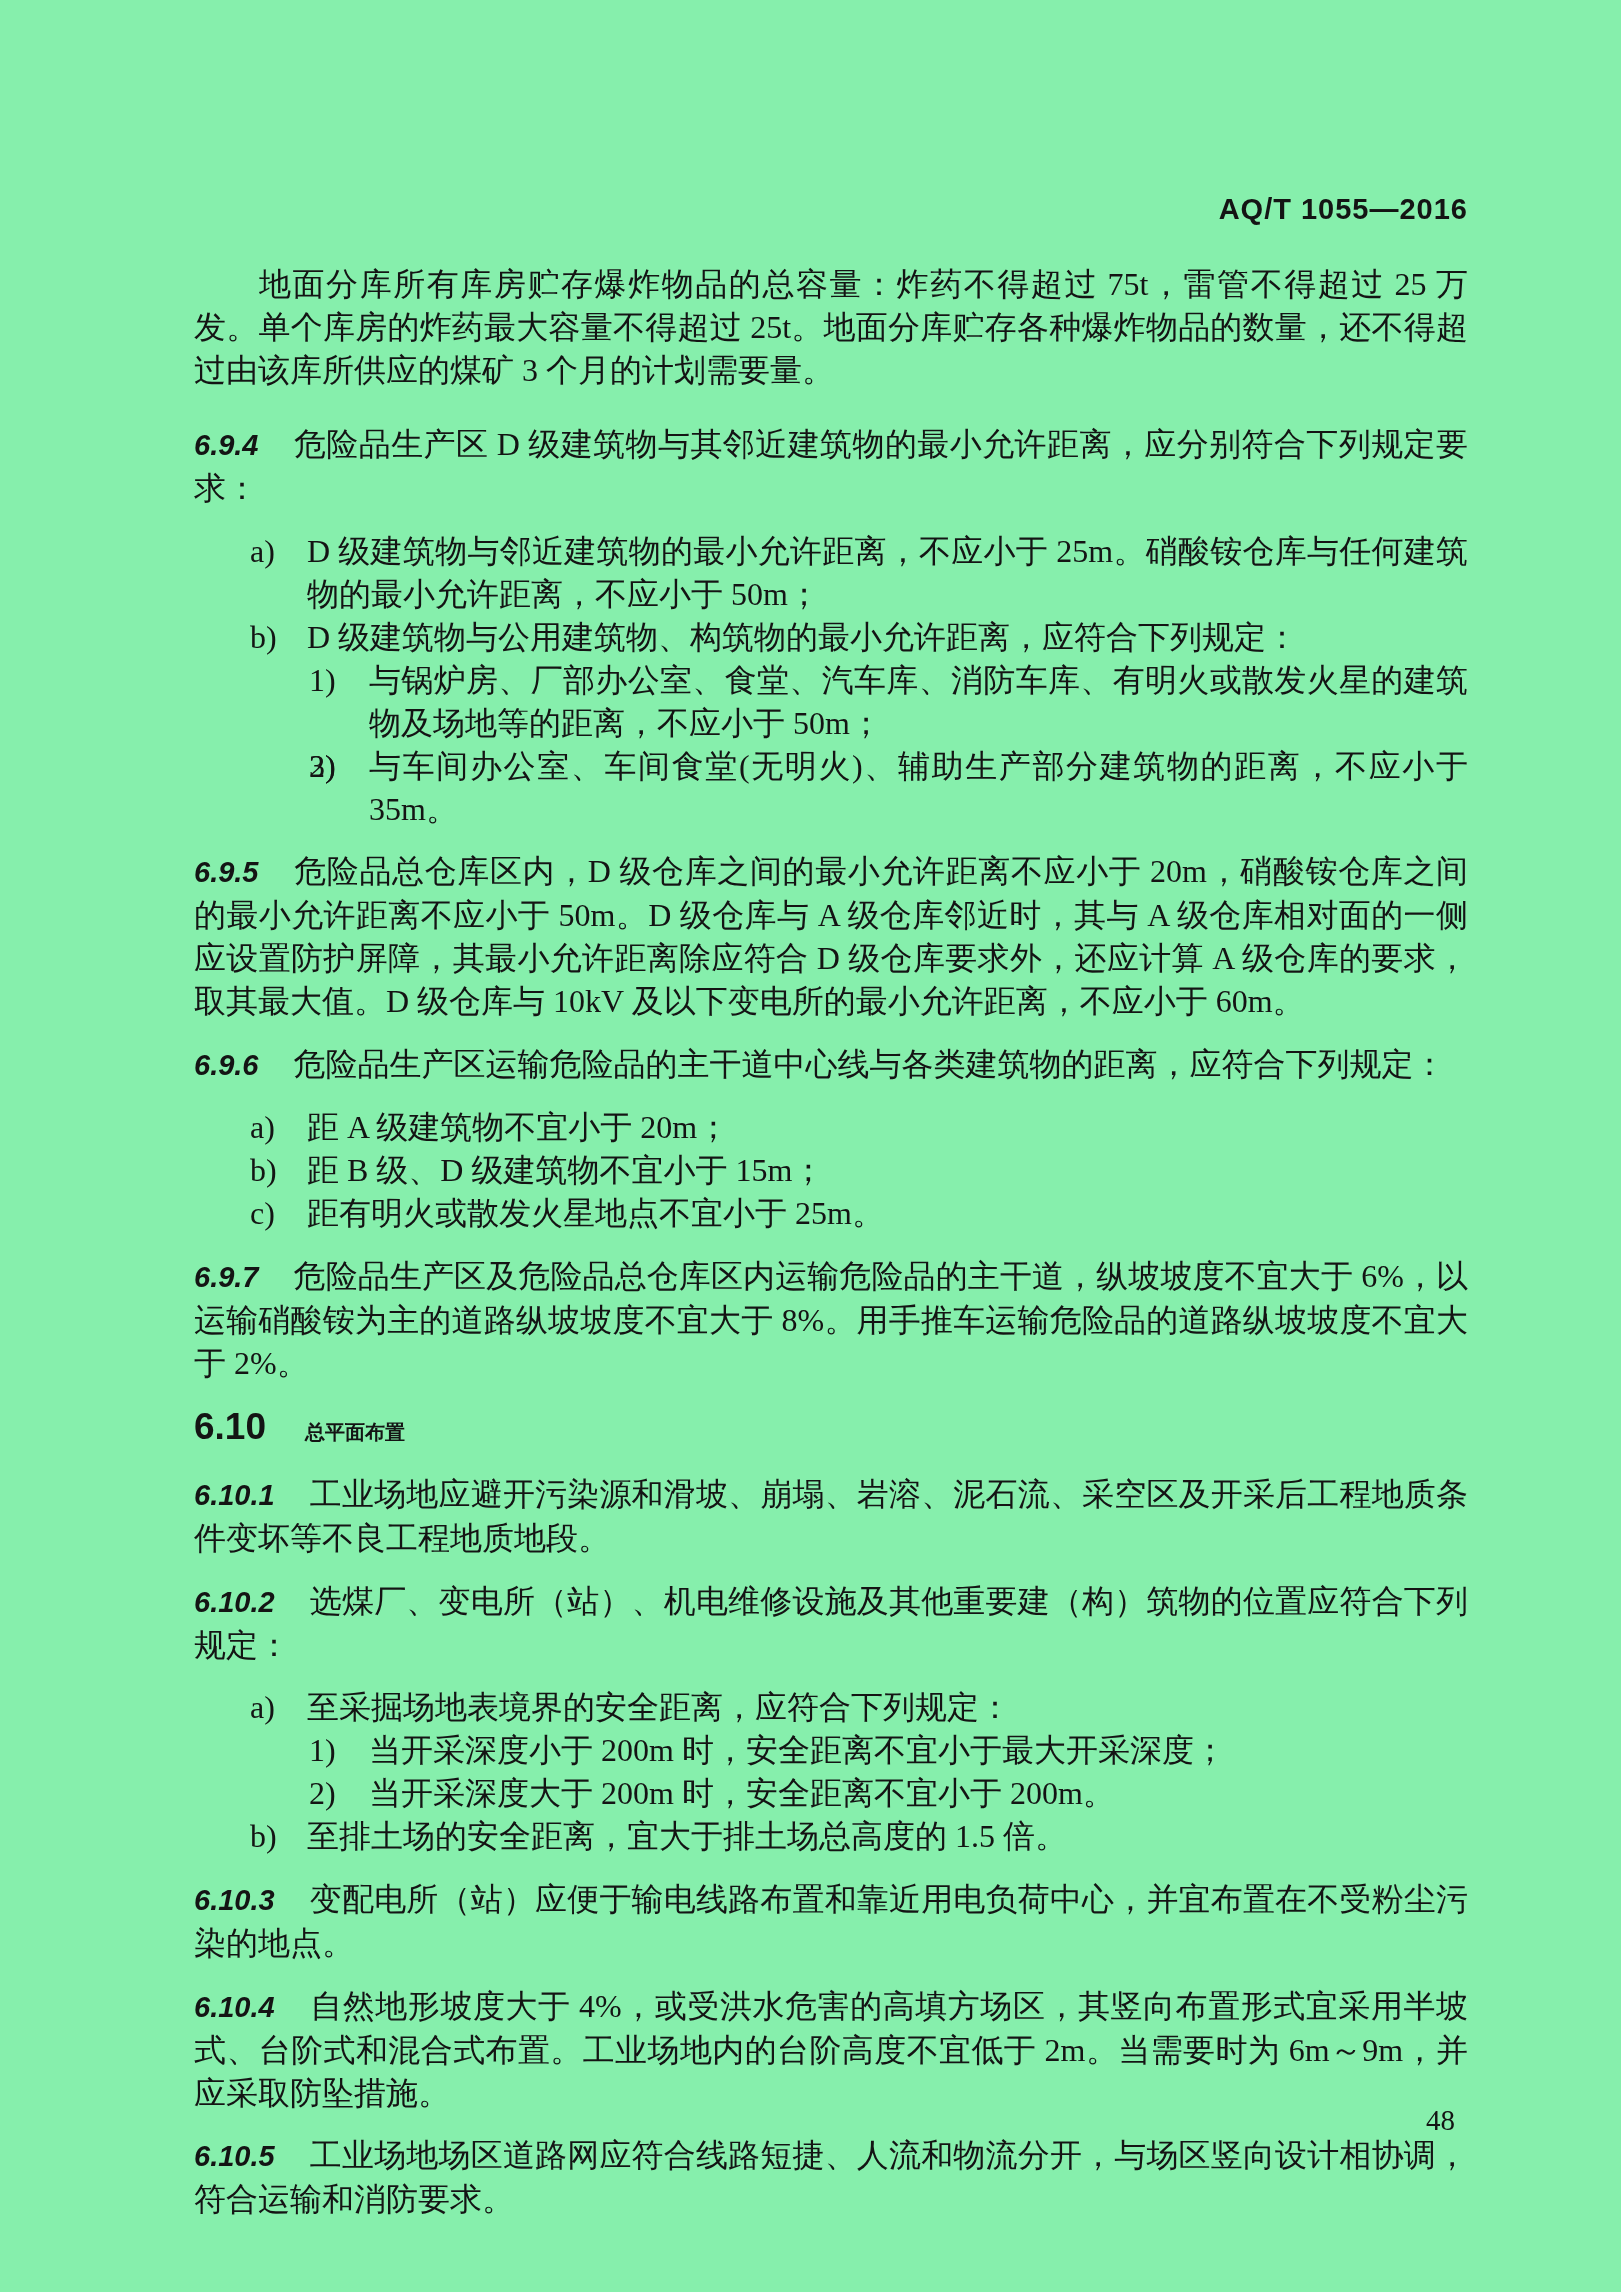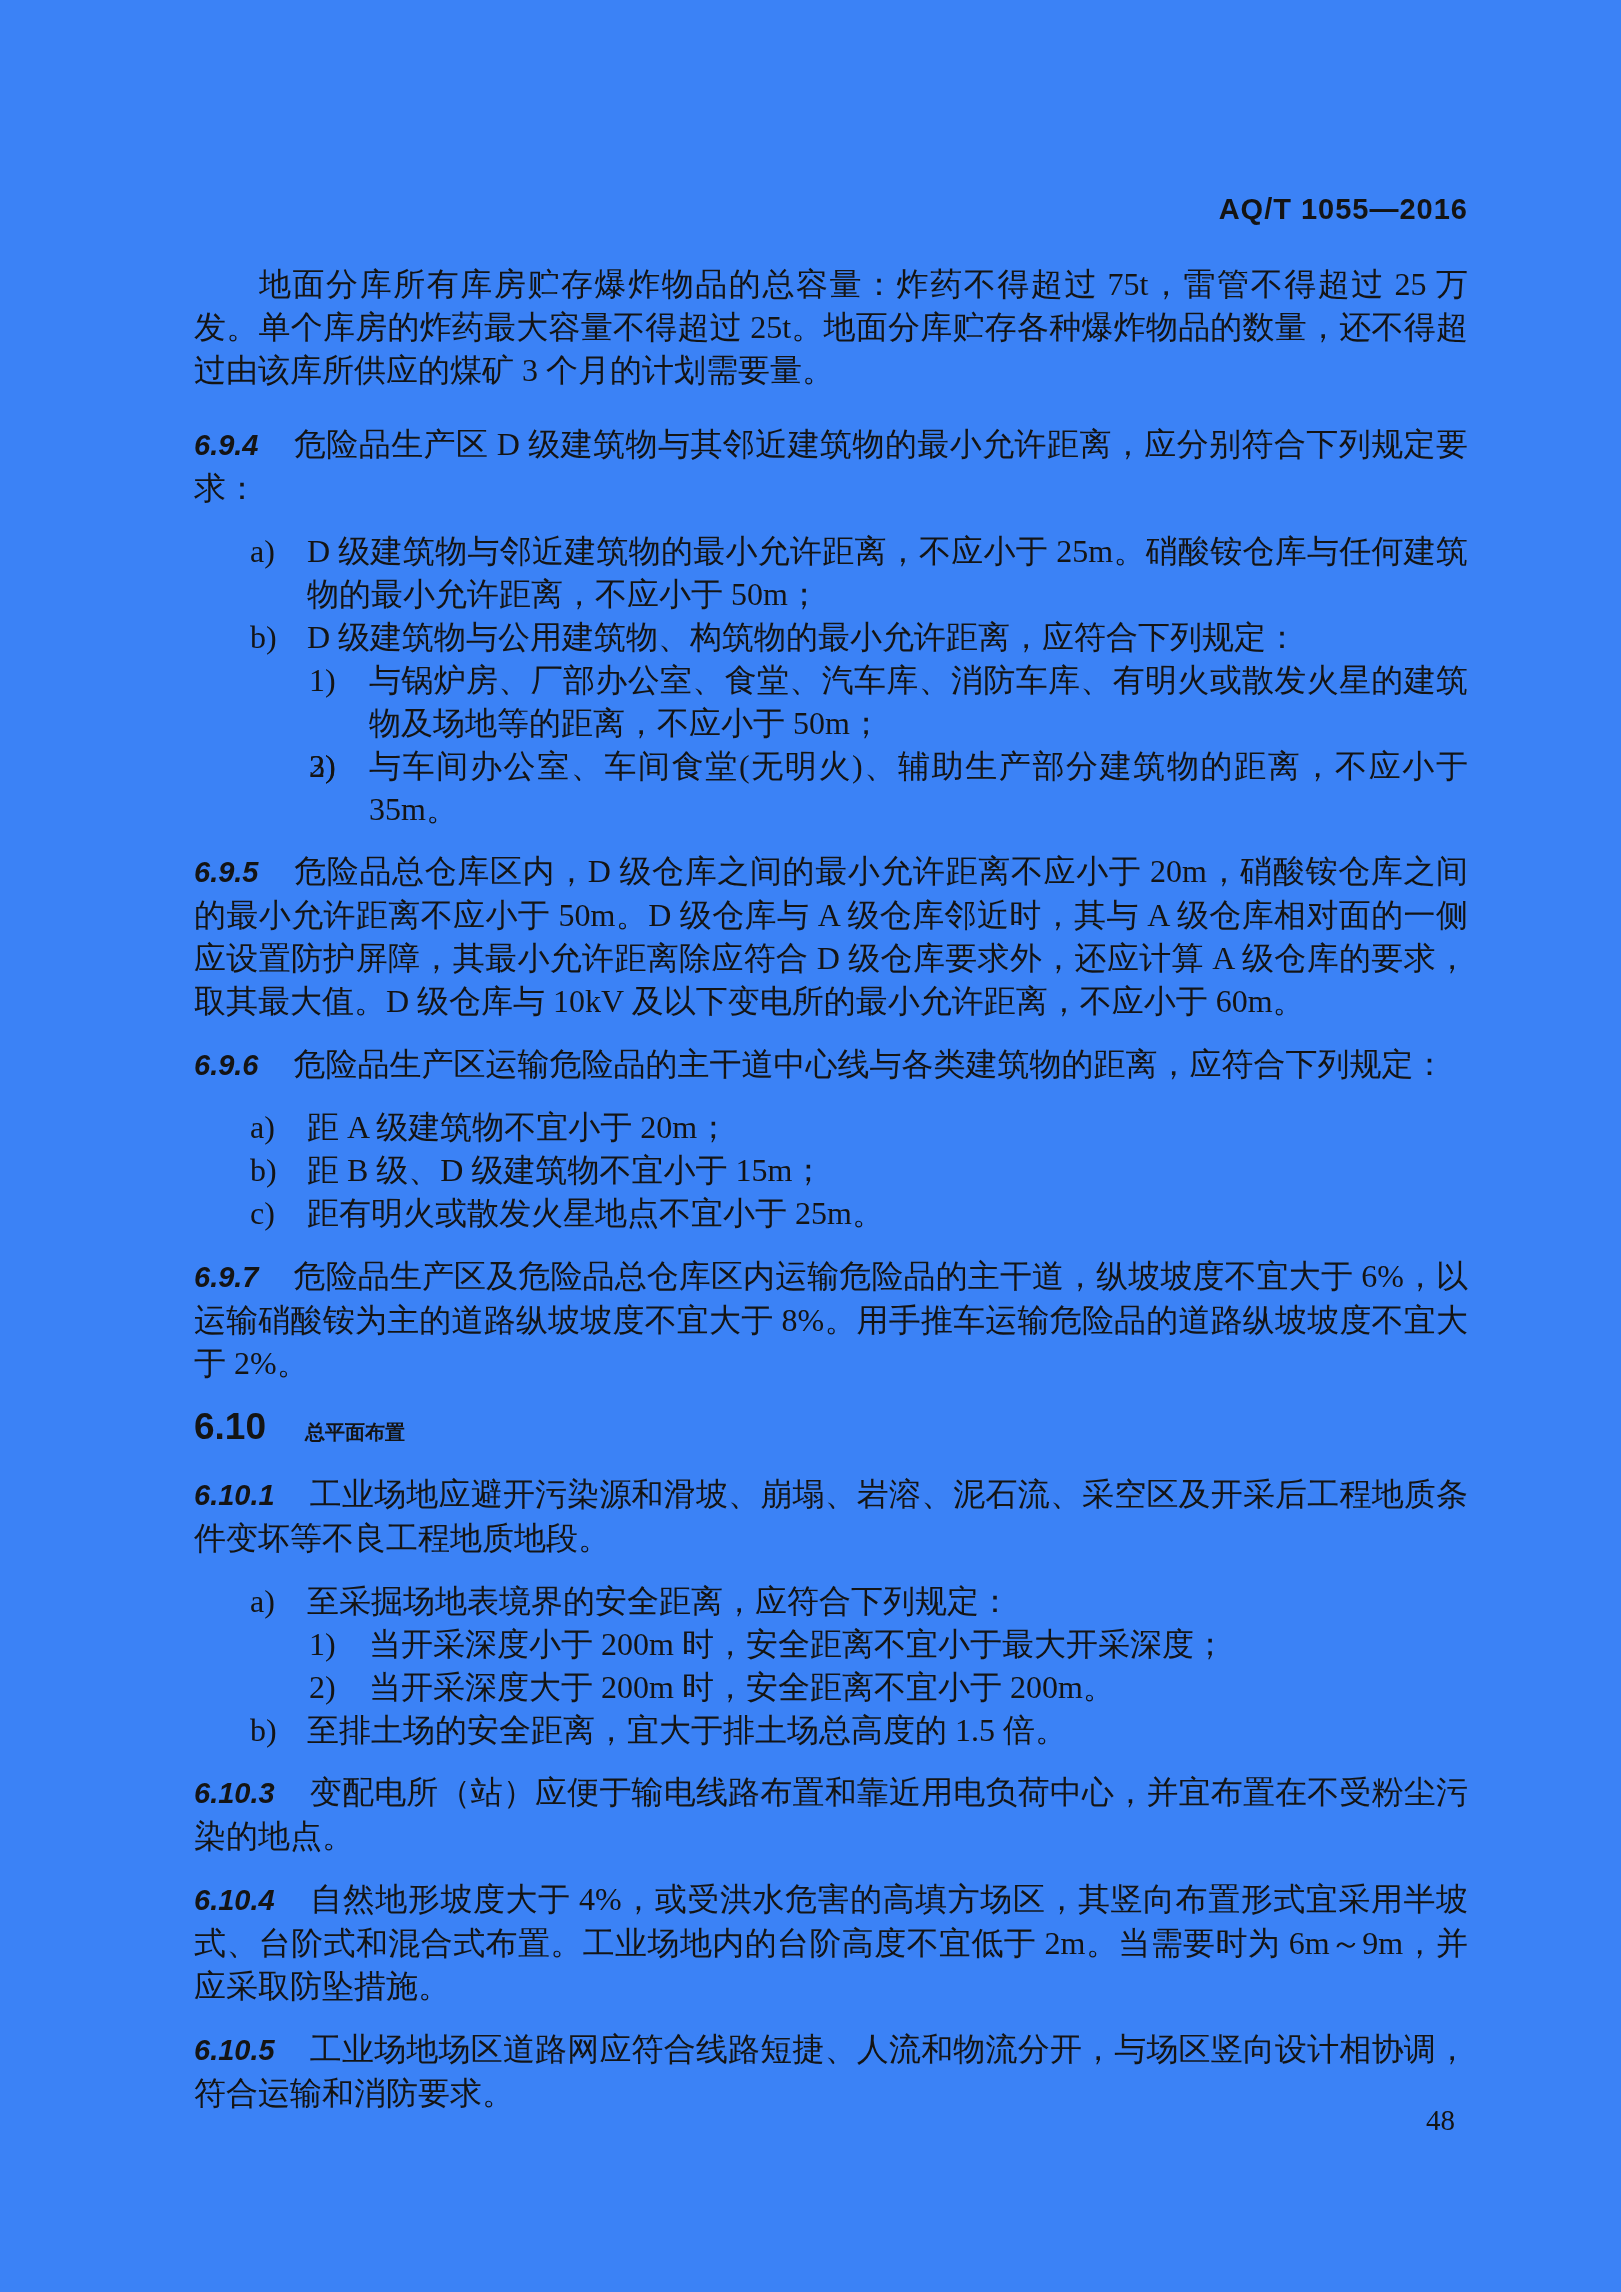--- a/index.html
+++ b/index.html
@@ -2,21 +2,21 @@
 <html lang="zh"><head>
 <meta charset="utf-8">
 <title>AQ/T 1055—2016 — p.48</title>
 <style>
   html, body { margin: 0; padding: 0; background: #ffffff; }
 
   .page {
     position: relative;
     width: 1621px;
     height: 2293px;
-    background: #3b82f6;
+    background: #86efac;
     box-sizing: border-box;
     padding: 192px 153px 0 194px;
     font-family: "Liberation Serif", "DejaVu Serif", serif;
     font-size: 32px;
     line-height: 43px;
     color: #141414;
     overflow: hidden;
   }
 
   .doc-header {
@@ -142,20 +142,23 @@
   </div>
 
   <div class="sec-heading">
     <span class="hnum">6.10</span><span class="htitle">总平面布置</span>
   </div>
 
   <div class="clause">
     <span class="cnum">6.10.1</span><span class="ctext">工业场地应避开污染源和滑坡、崩塌、岩溶、泥石流、采空区及开采后工程地质条件变坏等不良工程地质地段。</span>
   </div>
 
+  <div class="clause">
+    <span class="cnum">6.10.2</span><span class="ctext">选煤厂、变电所（站）、机电维修设施及其他重要建（构）筑物的位置应符合下列规定：</span>
+  </div>
 
   <div class="list">
     <div class="li1">
       <span class="marker">a)</span>
       <span class="litext">至采掘场地表境界的安全距离，应符合下列规定：</span>
     </div>
     <div class="li2">
       <span class="marker">1)</span>
       <span class="litext">当开采深度小于 200m 时，安全距离不宜小于最大开采深度；</span>
     </div>

